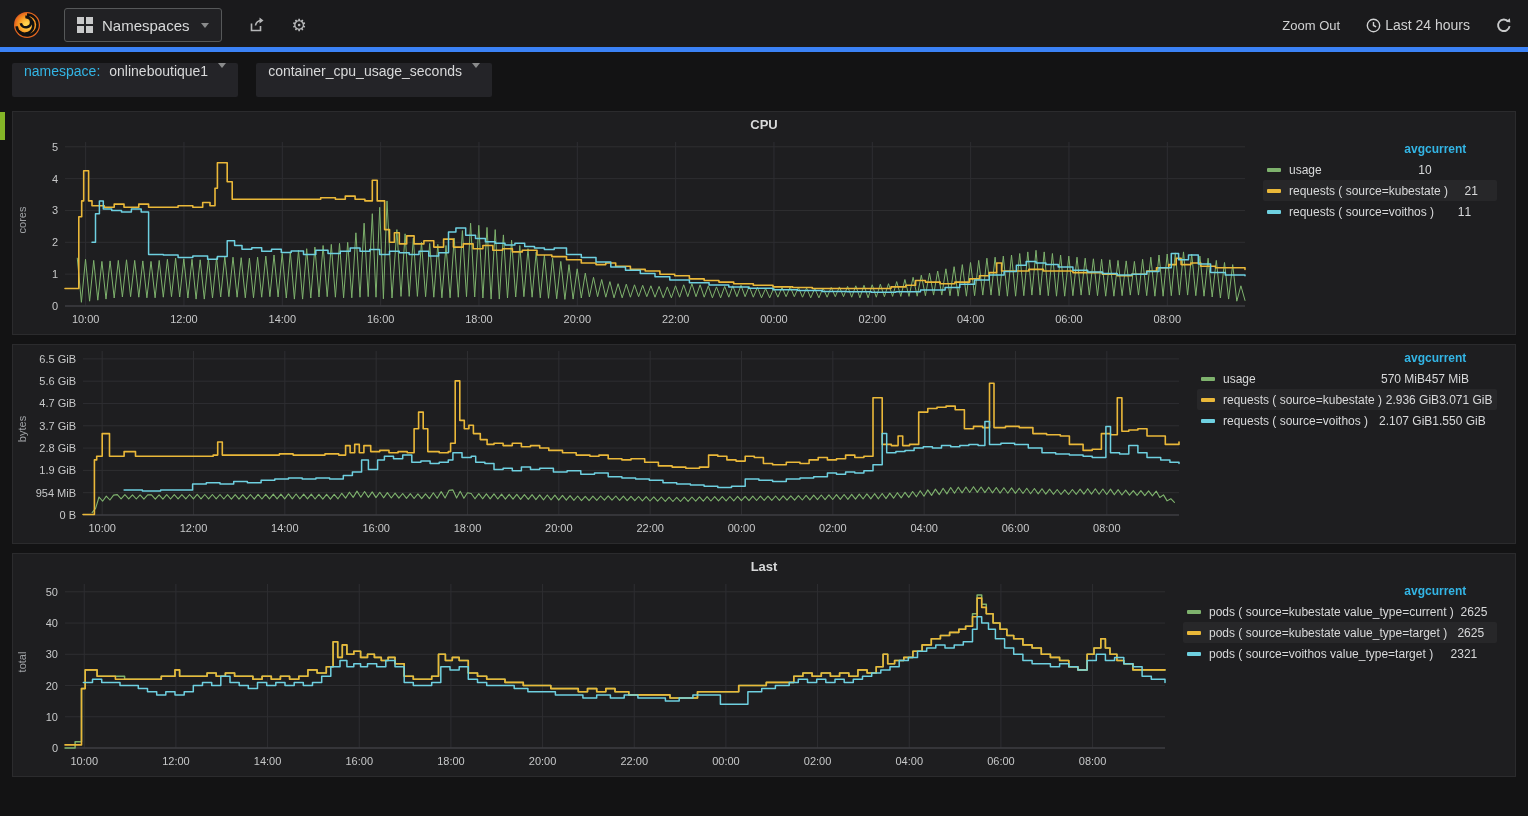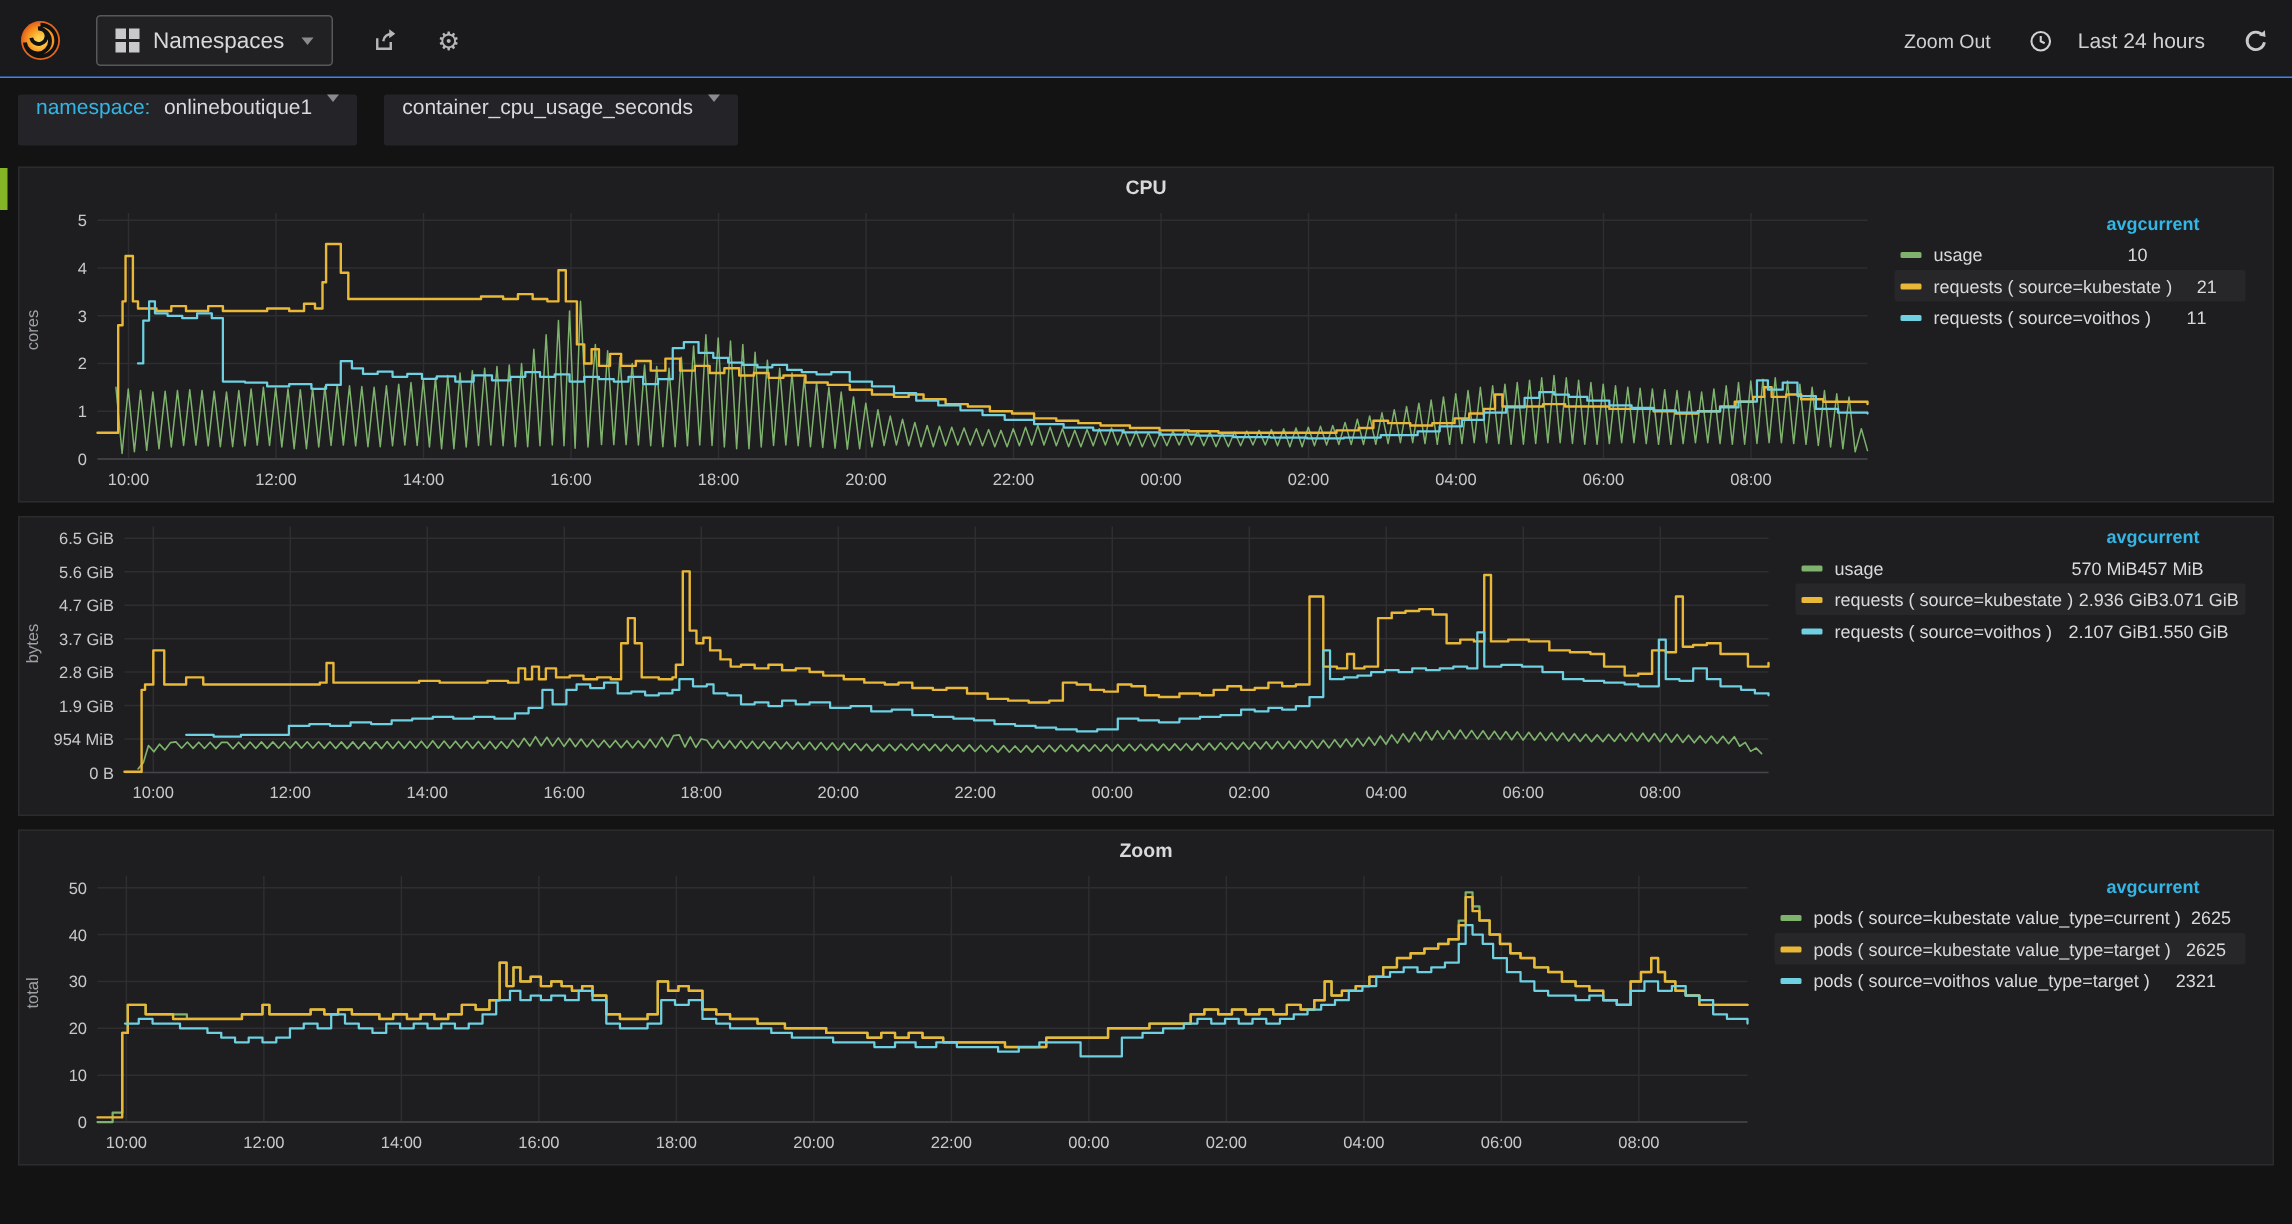--- a/index.html
+++ b/index.html
@@ -1,36 +1,36 @@
 <!DOCTYPE html>
 <html><head>
 <meta charset="utf-8">
 <style>
   * { margin:0; padding:0; box-sizing:border-box; }
   html,body { width:1528px; height:816px; background:#131314; overflow:hidden;
               font-family:"Liberation Sans", sans-serif; color:#d8d9da; }
 
   
-  .navbar { height:52px; background:#1a1a1c; border-bottom:1px solid #3b82f6;
+  .navbar { height:52px; background:#1a1a1c; border-bottom:5px solid #3b82f6;
             display:flex; align-items:center; padding:3px 16px 0 8px; }
   .logo { width:38px; height:38px; display:flex; align-items:center; justify-content:center; cursor:pointer; }
   .dash-picker { margin-left:18px; height:34px; display:flex; align-items:center; gap:9px;
                  background:#212124; border:1px solid #565859; border-radius:3px;
                  padding:0 12px; color:#d8d9da; font-size:15px; cursor:pointer; }
   .grid-icon { display:grid; grid-template-columns:7px 7px; grid-gap:2px; }
   .grid-icon i { width:7px; height:7px; background:#c8c9ca; display:block; }
   .caret { width:0; height:0; border-left:4px solid transparent; border-right:4px solid transparent;
            border-top:5px solid #8a8b8c; display:inline-block; margin-left:2px; }
   .nav-icon-btn { background:none; border:none; margin-left:26px; cursor:pointer; color:#b6b7b8;
                   display:flex; align-items:center; font-size:17px; }
   .nav-spacer { flex:1; }
   .nav-right { display:flex; align-items:center; gap:26px;justify-content:center; }
   .nav-text-btn { background:none; border:none; color:#d0d1d2; font-size:13px; cursor:pointer;
                   font-family:"Liberation Sans", sans-serif; }
-  .time-picker { display:flex; align-items:center; gap:17px; background:none; border:none;
+  .time-picker { display:flex; align-items:center; gap:4px; background:none; border:none;
                  color:#d0d1d2; font-size:14px; cursor:pointer; font-family:"Liberation Sans", sans-serif; }
 
   
   .submenu { padding:11px 0 6px 12px; display:flex; gap:18px; }
   .pill { height:34px; background:#242428; border-radius:2px; display:flex; 
           padding:0 12px; font-size:14px; cursor:pointer; }
   .var-label { color:#33b5e5; margin-right:9px; }
   .var-value { color:#d8d9da; margin-right:8px; }
 
   
@@ -290,21 +290,21 @@
               <span>requests ( source=voithos )</span>
             </span>
           <span class="col-avg">2.107 GiB</span>
           <span class="col-cur">1.550 GiB</span>
         </div>
       </aside>
     </div>
   </section>
 
   <section class="panel">
-    <div class="panel-title">Zoom</div>
+    <div class="panel-title">Last</div>
     <div class="panel-body">
       <div class="ylab">total</div>
       <div class="chart-svg-host" id="chart2"><svg width="1150" height="198">
             <line x1="61.25" y1="6" x2="61.25" y2="170" stroke="#2E2E31" stroke-width="1"></line>
             <text x="61.25" y="187" fill="#c7c8c9" font-size="11" text-anchor="middle">10:00</text>
             <line x1="152.91666666666666" y1="6" x2="152.91666666666666" y2="170" stroke="#2E2E31" stroke-width="1"></line>
             <text x="152.91666666666666" y="187" fill="#c7c8c9" font-size="11" text-anchor="middle">12:00</text>
             <line x1="244.58333333333334" y1="6" x2="244.58333333333334" y2="170" stroke="#2E2E31" stroke-width="1"></line>
             <text x="244.58333333333334" y="187" fill="#c7c8c9" font-size="11" text-anchor="middle">14:00</text>
             <line x1="336.25" y1="6" x2="336.25" y2="170" stroke="#2E2E31" stroke-width="1"></line>

